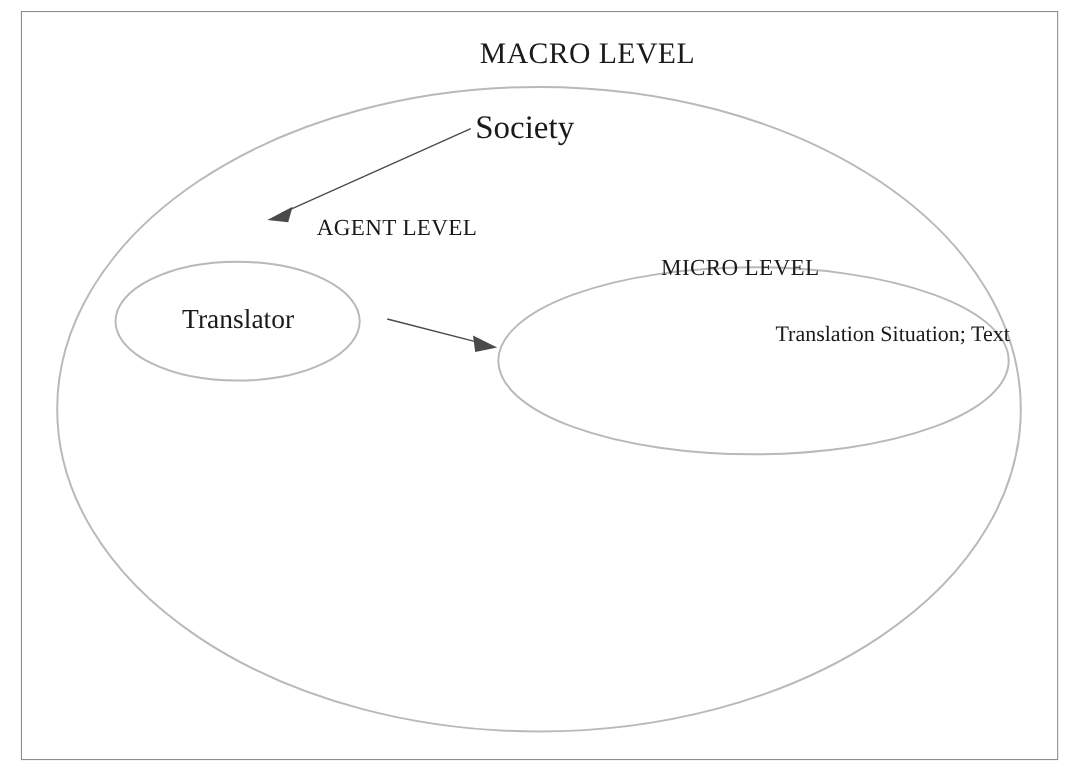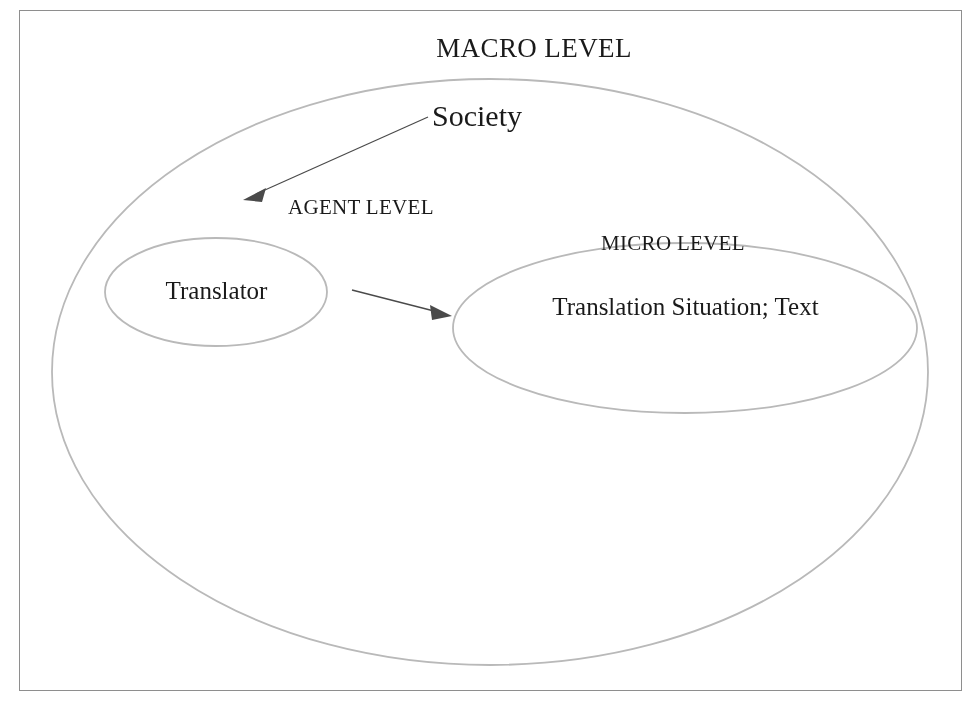--- a/index.html
+++ b/index.html
@@ -78,22 +78,22 @@
     left: 105px;
     top: 277px;
     width: 223px;
     text-align: center;
     font-size: 25px;
   }
   .lbl-situation {
     left: 453px;
     top: 293px;
     width: 465px;
-    text-align: center;
-    font-size: 25px;
+    text-align: right;
+    font-size: 20px;
   }
   .lbl-macro-micro {
     left: 453px;
     top: 355px;
     width: 465px;
     text-align: center;
     font-size: 25px;
   }
 </style>
 </head>

